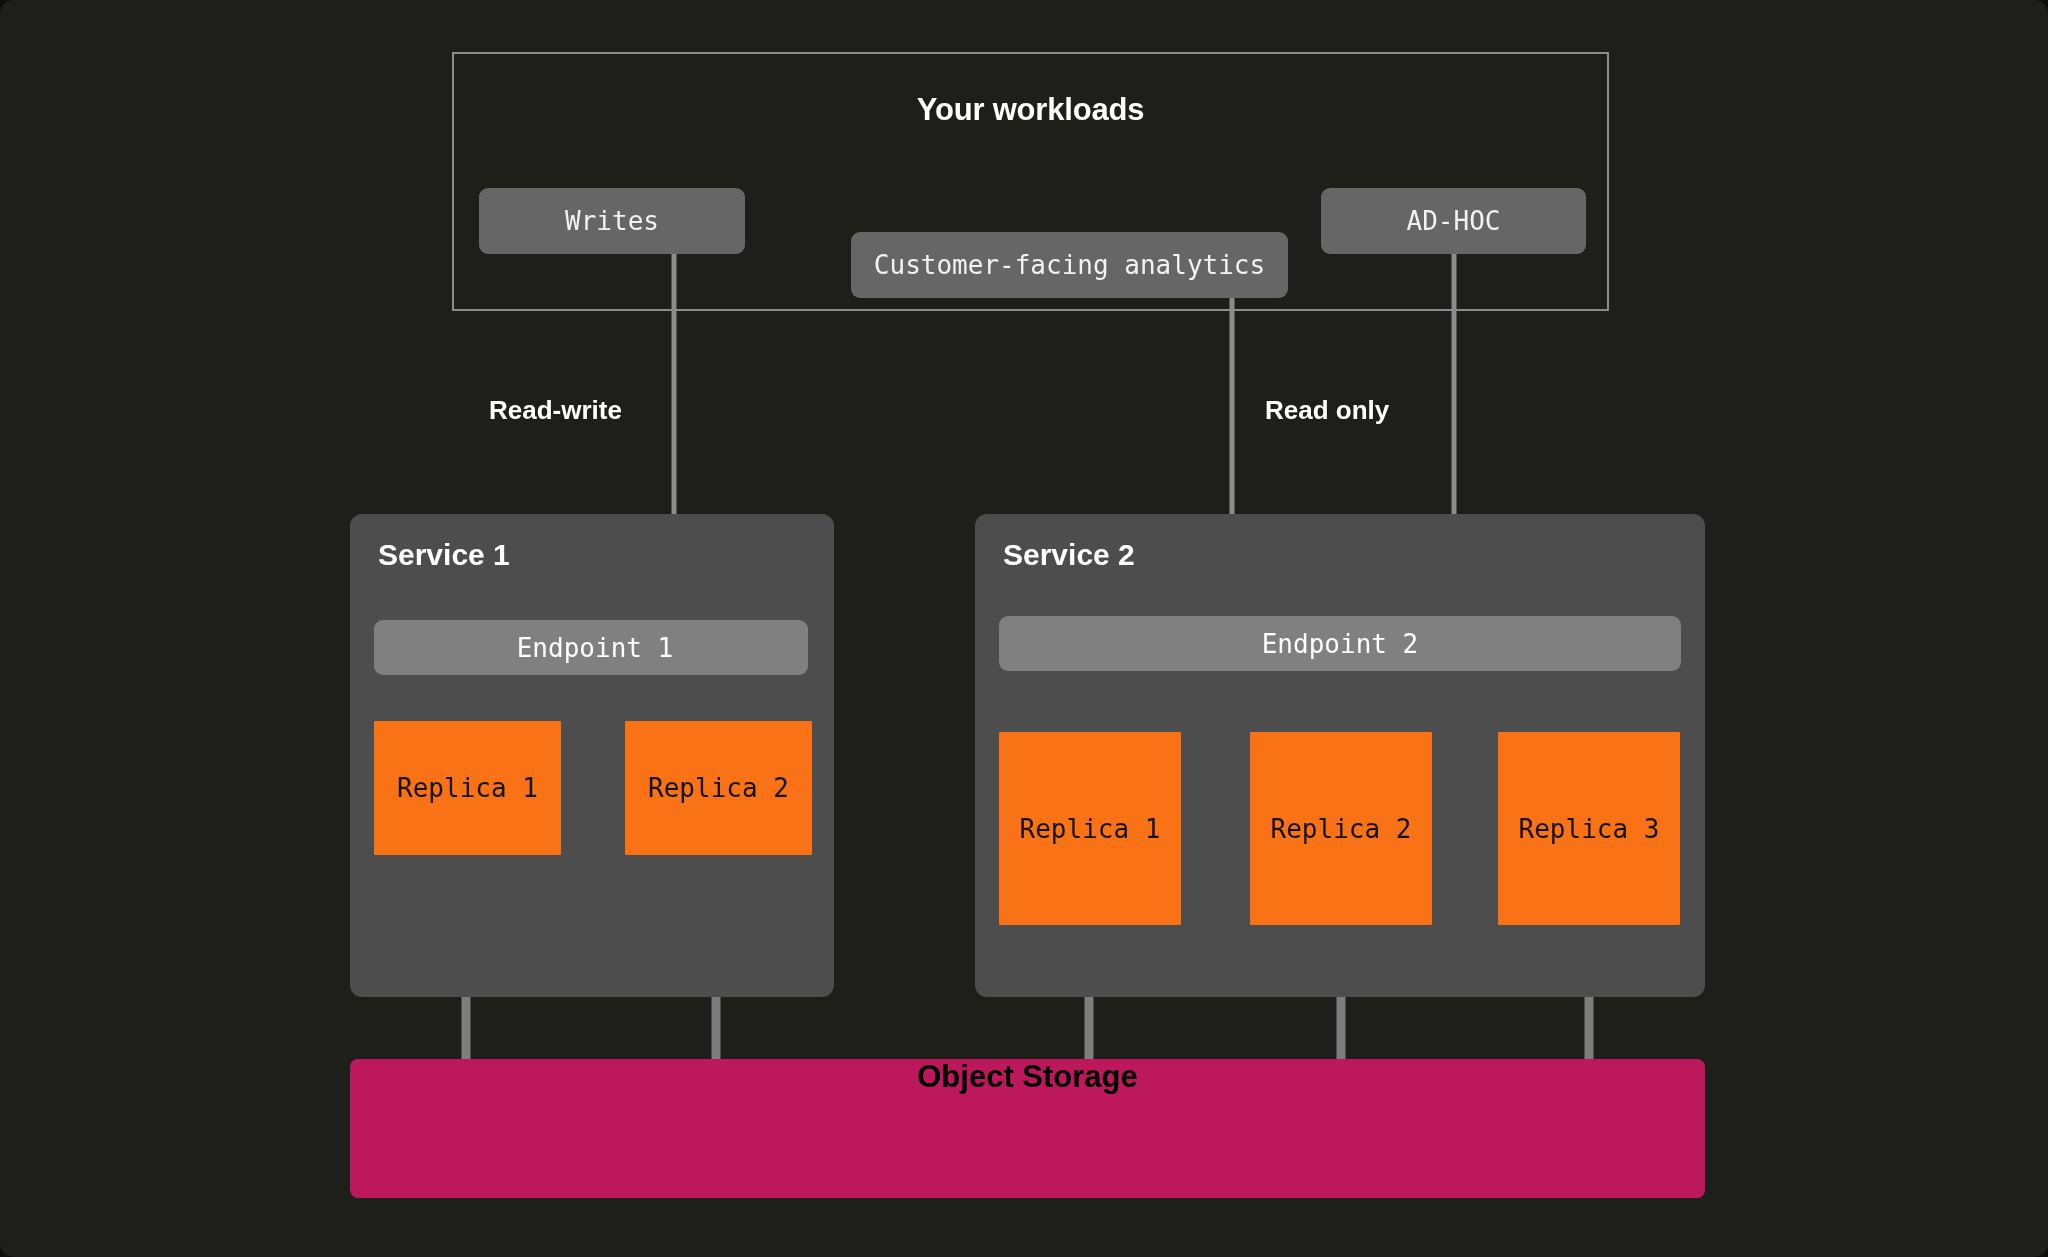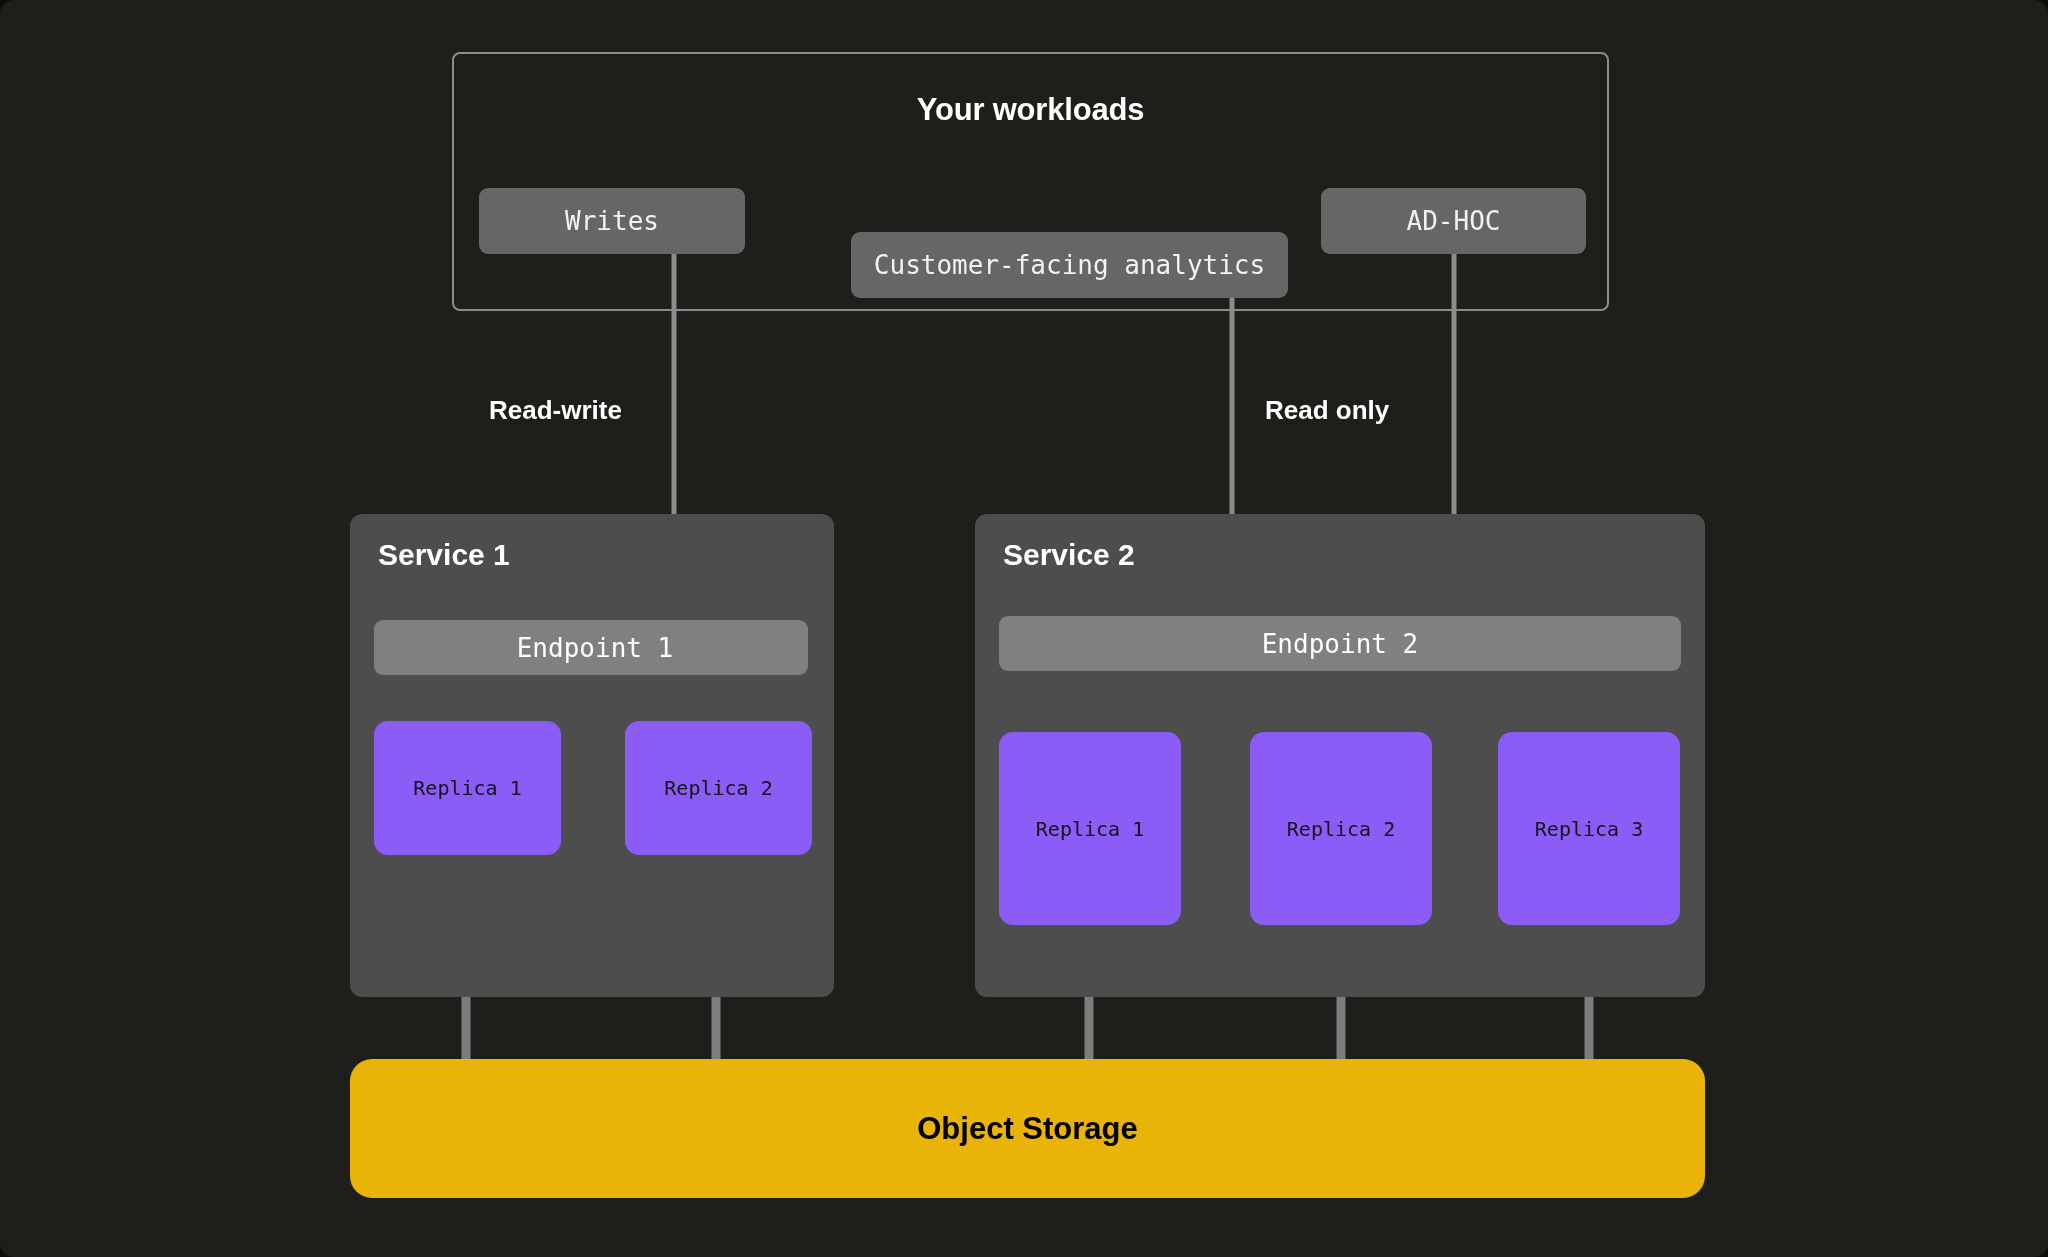--- a/index.html
+++ b/index.html
@@ -25,21 +25,21 @@
   }
 
   
   .workloads-box {
     position: absolute;
     left: 452px;
     top: 52px;
     width: 1157px;
     height: 259px;
     border: 2px solid #8c8c8c;
-    border-radius: 8px;
+    border-radius: 0;
     box-sizing: border-box;
   }
   .workloads-title {
     position: absolute;
     left: 0;
     top: 38px;
     width: 100%;
     text-align: center;
     color: #ffffff;
     font-size: 31px;
@@ -104,47 +104,47 @@
     color: #ffffff;
     font-family: "DejaVu Sans Mono", "Liberation Mono", monospace;
     font-size: 26px;
     box-sizing: border-box;
   }
   .ep1 { left: 24px; top: 106px; width: 434px; padding-left: 8px; }
   .ep2 { left: 24px; top: 102px; width: 682px; }
 
   .replica-box {
     position: absolute;
-    background: #8b5cf6;
-    border-radius: 14px;
+    background: #f97316;
+    border-radius: 1px;
     display: flex;
     align-items: center;
     justify-content: center;
     color: #141414;
     font-family: "DejaVu Sans Mono", "Liberation Mono", monospace;
-    font-size: 20px;
+    font-size: 26px;
     box-sizing: border-box;
   }
   .s1r1 { left: 24px;  top: 207px; width: 187px; height: 134px; }
   .s1r2 { left: 275px; top: 207px; width: 187px; height: 134px; }
   .s2r1 { left: 24px;  top: 218px; width: 182px; height: 193px; }
   .s2r2 { left: 275px; top: 218px; width: 182px; height: 193px; }
   .s2r3 { left: 523px; top: 218px; width: 182px; height: 193px; }
 
   
   .storage-bar {
     position: absolute;
     left: 350px;
     top: 1059px;
     width: 1355px;
     height: 139px;
-    background: #eab308;
-    border-radius: 22px;
-    display: flex;
-    align-items: center;
+    background: #be185d;
+    border-radius: 8px;
+    display: flex;
+    align-items: flex-start;
     justify-content: center;
     color: #000000;
     font-size: 31px;
     font-weight: bold;
     box-sizing: border-box;
   }
 </style>
 </head>
 <body>
 

